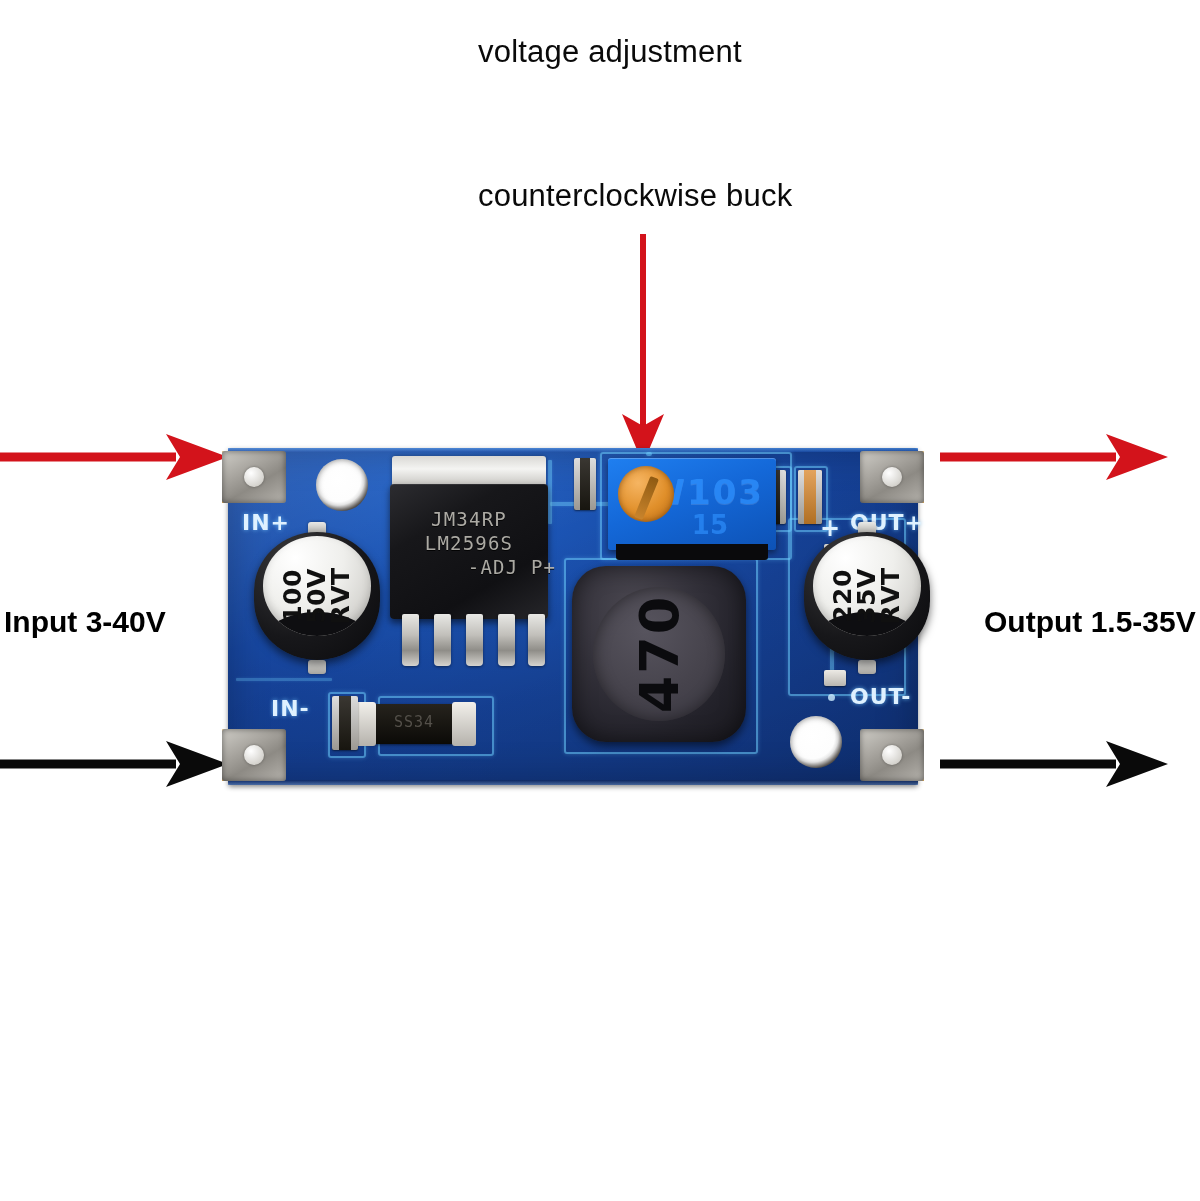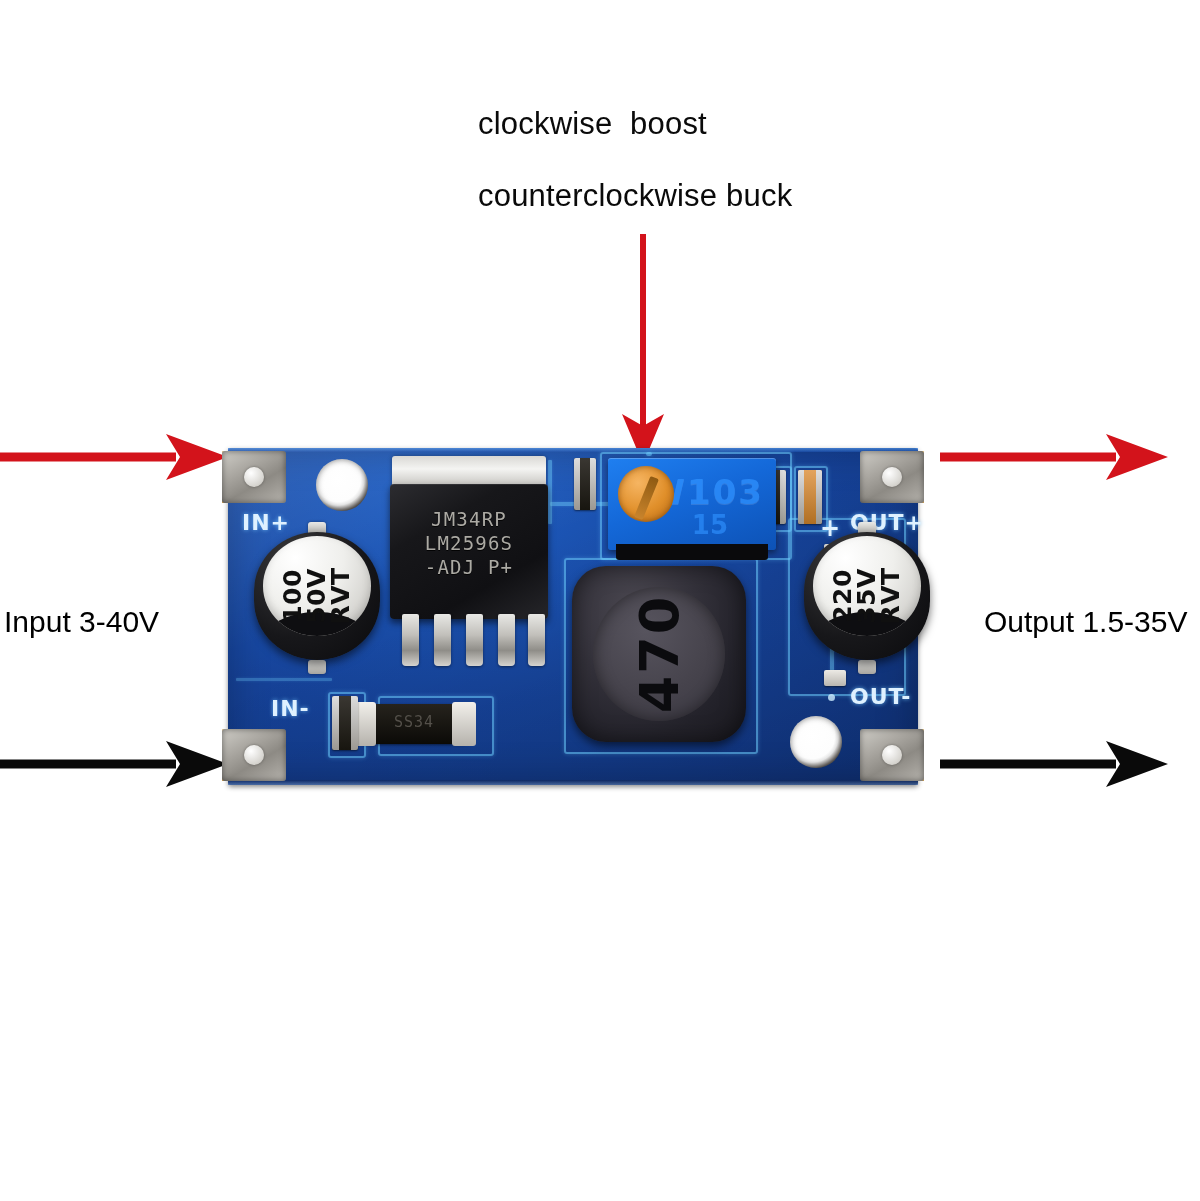--- a/index.html
+++ b/index.html
@@ -14,21 +14,21 @@
   
   .note{
     position:absolute;color:#0a0a0a;font-size:31px;font-weight:500;
     letter-spacing:.2px;white-space:pre;
   }
   #note-line-1{left:478px;top:34px;}
   #note-line-2{left:478px;top:106px;}
   #note-line-3{left:478px;top:178px;}
 
   .io-label{
-    position:absolute;color:#000;font-size:30px;font-weight:400;white-space:nowrap;
+    position:absolute;color:#000;font-size:30px;font-weight:700;white-space:nowrap;
   }
   #input-label{left:4px;top:605px;}
   #output-label{left:984px;top:605px;}
 
   
   .arrow-svg{position:absolute;overflow:visible;}
   #arrow-input-red{left:0px;top:435px;}
   #arrow-input-black{left:0px;top:742px;}
   #arrow-output-red{left:940px;top:435px;}
   #arrow-output-black{left:940px;top:742px;}
@@ -146,21 +146,21 @@
     box-shadow:0 4px 7px rgba(0,0,0,.55), inset 0 1px 0 rgba(255,255,255,.08);
   }
   .ic-mark{
     position:absolute;left:0;width:100%;text-align:center;color:#b9b7b0;
     font-family:"DejaVu Sans Mono","Liberation Mono",monospace;
     font-size:19px;letter-spacing:1.2px;text-shadow:0 1px 0 rgba(0,0,0,.9);
     opacity:.92;
   }
   #ic-mark-1{top:52px;}
   #ic-mark-2{top:76px;}
-  #ic-mark-3{top:100px;}
+  #ic-mark-3{top:100px;margin-left:43px;}
   .ic-pin{
     position:absolute;top:158px;width:17px;height:52px;border-radius:2px 2px 4px 4px;
     background:linear-gradient(#e8e8e5 0%,#c2c0bb 40%,#8f8d88 70%,#d5d3ce 100%);
     box-shadow:0 1px 3px rgba(0,0,0,.45);
     z-index:7;
   }
 
   
   #trimpot{
     position:absolute;left:380px;top:10px;width:168px;height:92px;z-index:8;
@@ -245,21 +245,21 @@
   
   .trace{position:absolute;background:#74d4ff;opacity:.45;z-index:2;border-radius:1px;
          box-shadow:0 0 3px rgba(110,200,255,.5);}
   .viadot{position:absolute;width:7px;height:7px;border-radius:50%;background:#cfefff;opacity:.8;z-index:3;}
 </style>
 </head>
 <body>
 
 <div class="stage">
 
-  <div class="note" id="note-line-2">clockwise  boost</div>
+  <div class="note" id="note-line-1">voltage adjustment</div>
   <div class="note" id="note-line-3">counterclockwise buck</div>
 
   <svg class="arrow-svg" id="arrow-pot" width="70" height="235" viewBox="0 0 70 235">
     <line x1="33" y1="2" x2="33" y2="196" stroke="#d3131b" stroke-width="6"></line>
     <polygon points="33,232 12,182 33,194 54,182" fill="#d3131b"></polygon>
   </svg>
 
   <svg class="arrow-svg" id="arrow-input-red" width="232" height="46" viewBox="0 0 232 46">
     <line x1="0" y1="22" x2="176" y2="22" stroke="#d3131b" stroke-width="9"></line>
     <polygon points="228,22 166,-1 180,22 166,45" fill="#d3131b"></polygon>

